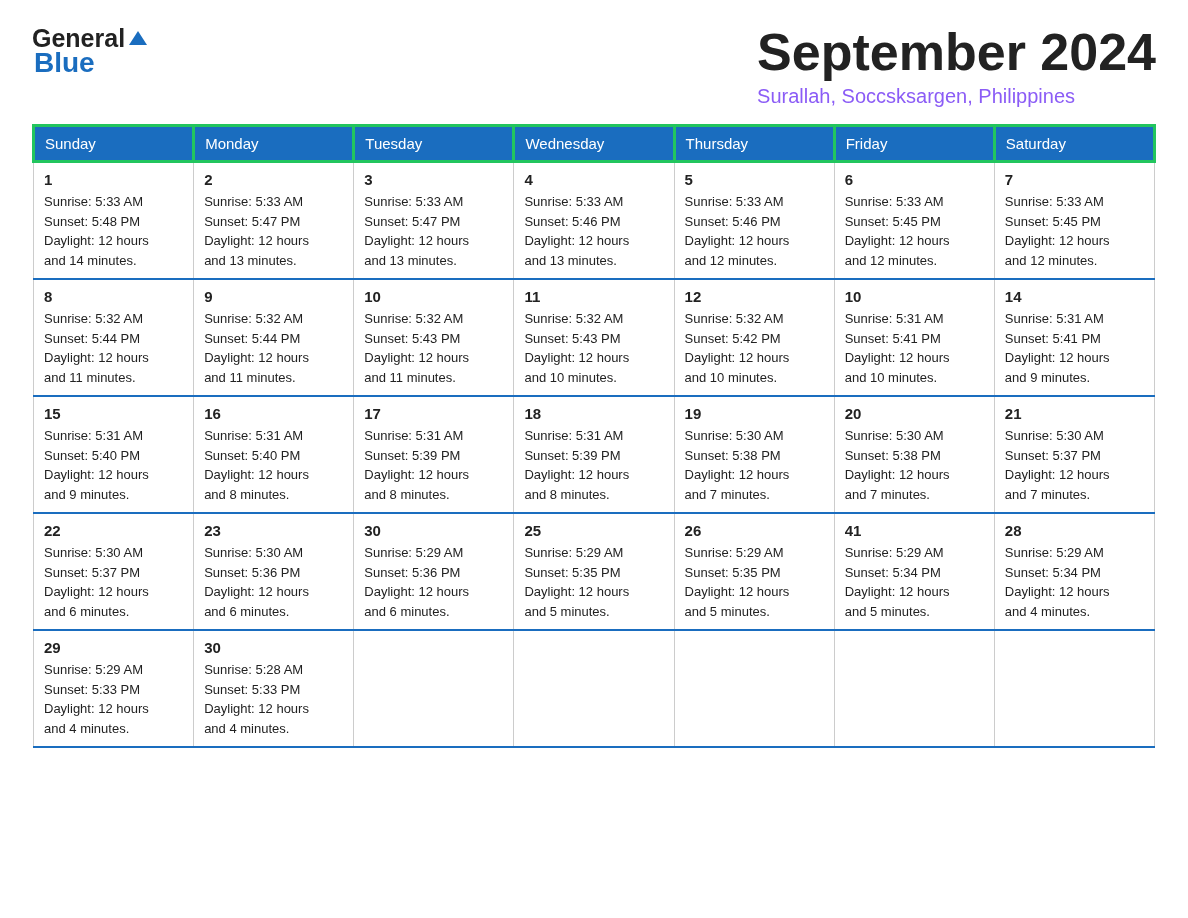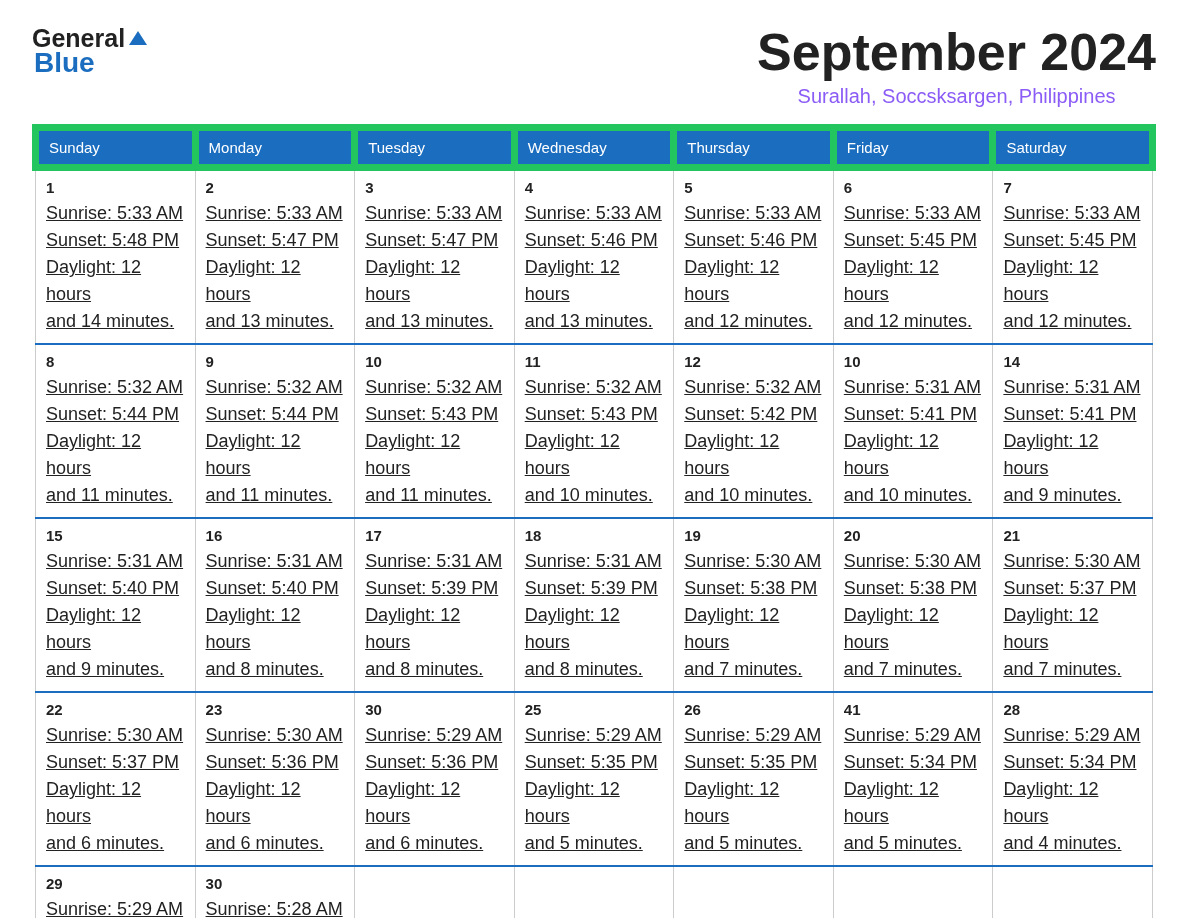--- a/index.html
+++ b/index.html
@@ -35,21 +35,21 @@
     .logo-wrapper {
       display: flex;
       flex-direction: column;
       align-items: flex-start;
     }
     .logo-row {
       display: flex;
       align-items: center;
     }
     .title-block {
-      text-align: center;
+      text-align: left;
     }
     .month-title {
       font-size: 52px;
       font-weight: bold;
       color: #222;
       line-height: 1.1;
     }
     .location {
       font-size: 20px;
       color: #8b5cf6;
@@ -62,43 +62,42 @@
     }
     thead tr {
       background-color: #1a6dbf;
     }
     thead th {
       color: #fff;
       font-size: 15px;
       font-weight: normal;
       padding: 8px 10px;
       text-align: left;
-      border: 7px solid #22c55e;
+      border: 3px solid #22c55e;
     }
     tbody td {
       vertical-align: top;
       padding: 8px 10px;
       border: 1px solid #ccc;
       font-size: 13px;
       color: #222;
       min-height: 90px;
     }
     tbody tr {
       border-bottom: 2px solid #1a6dbf;
     }
     .day-number {
       font-size: 15px;
       font-weight: bold;
       margin-bottom: 4px;
     }
     .day-info {
-      font-size: 18px;
+      font-size: 13px;
       line-height: 1.5;
       color: #222;
-      text-decoration: underline;
     }
     tbody td:empty {
       background: #fff;
     }
   </style>
 </head>
 <body>
 
 <div class="header">
   <div class="logo-wrapper">

